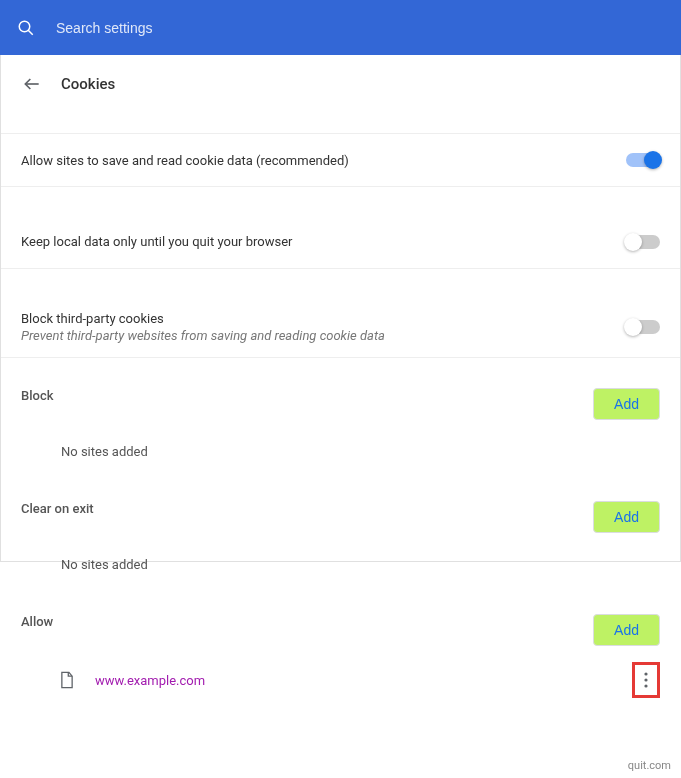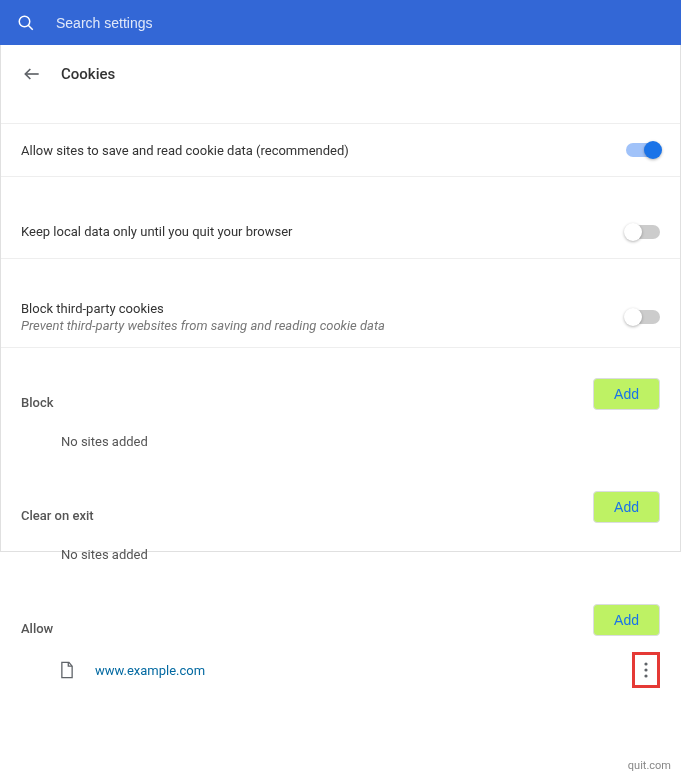--- a/index.html
+++ b/index.html
@@ -1,17 +1,17 @@
 <!DOCTYPE html>
 <html><head>
   <meta charset="utf-8">
   <style>
     * { margin: 0; padding: 0; box-sizing: border-box; }
     body { font-family: Roboto, Arial, sans-serif; background: #fff; width: 681px; height: 778px; overflow: hidden; position: relative; }
-    .topbar { background: #3367d6; height: 45px; display: flex; align-items: center; padding: 0 14px; }
+    .topbar { background: #3367d6; height: 55px; display: flex; align-items: center; padding: 0 14px; }
     .search-icon-wrap { width: 24px; height: 24px; display: flex; align-items: center; justify-content: center; }
     .search-input { background: transparent; border: none; color: #fff; font-size: 14px; margin-left: 18px; outline: none; width: 300px; }
     .search-input::placeholder { color: rgba(255,255,255,0.85); }
     .content { background: #fff; border-left: 1px solid #e0e0e0; border-right: 1px solid #e0e0e0; border-bottom: 1px solid #e0e0e0; height: 507px; }
     .header-row { display: flex; align-items: center; padding: 18px 20px 10px 20px; }
     .back-btn { width: 22px; height: 22px; display: flex; align-items: center; justify-content: center; cursor: pointer; }
     .page-title { font-size: 15px; color: #333; margin-left: 18px; font-weight: 500; }
     .rows { margin-top: 24px; }
     .setting-row { display: flex; align-items: center; padding: 14px 20px; border-bottom: 1px solid #eee; min-height: 54px; margin-top: 28px; }
     .setting-row:first-child { border-top: 1px solid #eee; }
@@ -21,27 +21,27 @@
     .toggle { width: 34px; height: 14px; border-radius: 7px; position: relative; flex-shrink: 0; }
     .toggle::after { content: ''; position: absolute; width: 18px; height: 18px; border-radius: 50%; top: -2px; box-shadow: 0 1px 3px rgba(0,0,0,0.3); }
     .toggle-on { background: #a0c2f9; }
     .toggle-on::after { background: #1a73e8; right: -2px; }
     .toggle-off { background: #ccc; }
     .toggle-off::after { background: #fff; left: -2px; }
     .link-row { display: flex; align-items: center; padding: 14px 20px 14px 20px; cursor: pointer; }
     .link-row .setting-title { flex: 1; }
     .arrow-right { width: 0; height: 0; border-top: 5px solid transparent; border-bottom: 5px solid transparent; border-left: 6px solid #777; }
     .section { margin-top: 30px; }
-    .section-head { display: flex; align-items: flex-end; padding: 0 20px; }
+    .section-head { display: flex; align-items: flex-start; padding: 0 20px; }
     .section-title { font-size: 13px; color: #555; flex: 1; font-weight: 500; }
     .add-btn { border: 1px solid #dadce0; background: #bef264; color: #1a73e8; font-size: 14px; font-weight: 500; padding: 7px 20px; border-radius: 4px; cursor: pointer; }
     .empty-msg { font-size: 13px; color: #555; padding: 24px 0 0 60px; }
     .site-row { display: flex; align-items: center; padding: 16px 20px 0 58px; }
     .file-icon { width: 18px; height: 18px; margin-right: 18px; }
-    .site-domain { font-size: 13px; color: #0369a1; flex: 1; }
+    .site-domain { font-size: 13px; color: #a21caf; flex: 1; }
     .more-btn { width: 28px; height: 36px; display: flex; align-items: center; justify-content: center; cursor: pointer; border: 3px solid #e53935; }
     .footer-mark { position: absolute; bottom: 6px; right: 10px; font-size: 11px; color: #888; }
   </style>
 </head>
 <body>
 
 <div class="topbar">
   <span class="search-icon-wrap">
     <svg width="18" height="18" viewBox="0 0 24 24" fill="none" stroke="#fff" stroke-width="2">
         <circle cx="10" cy="10" r="7"></circle>

